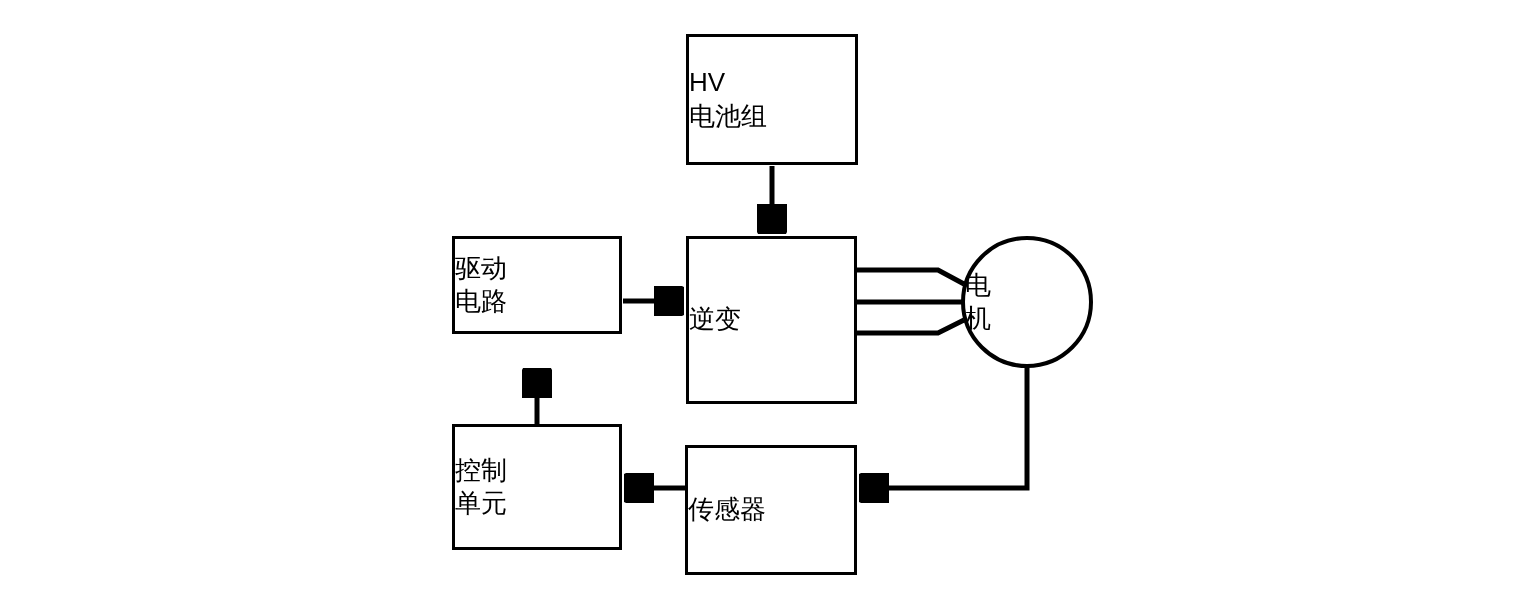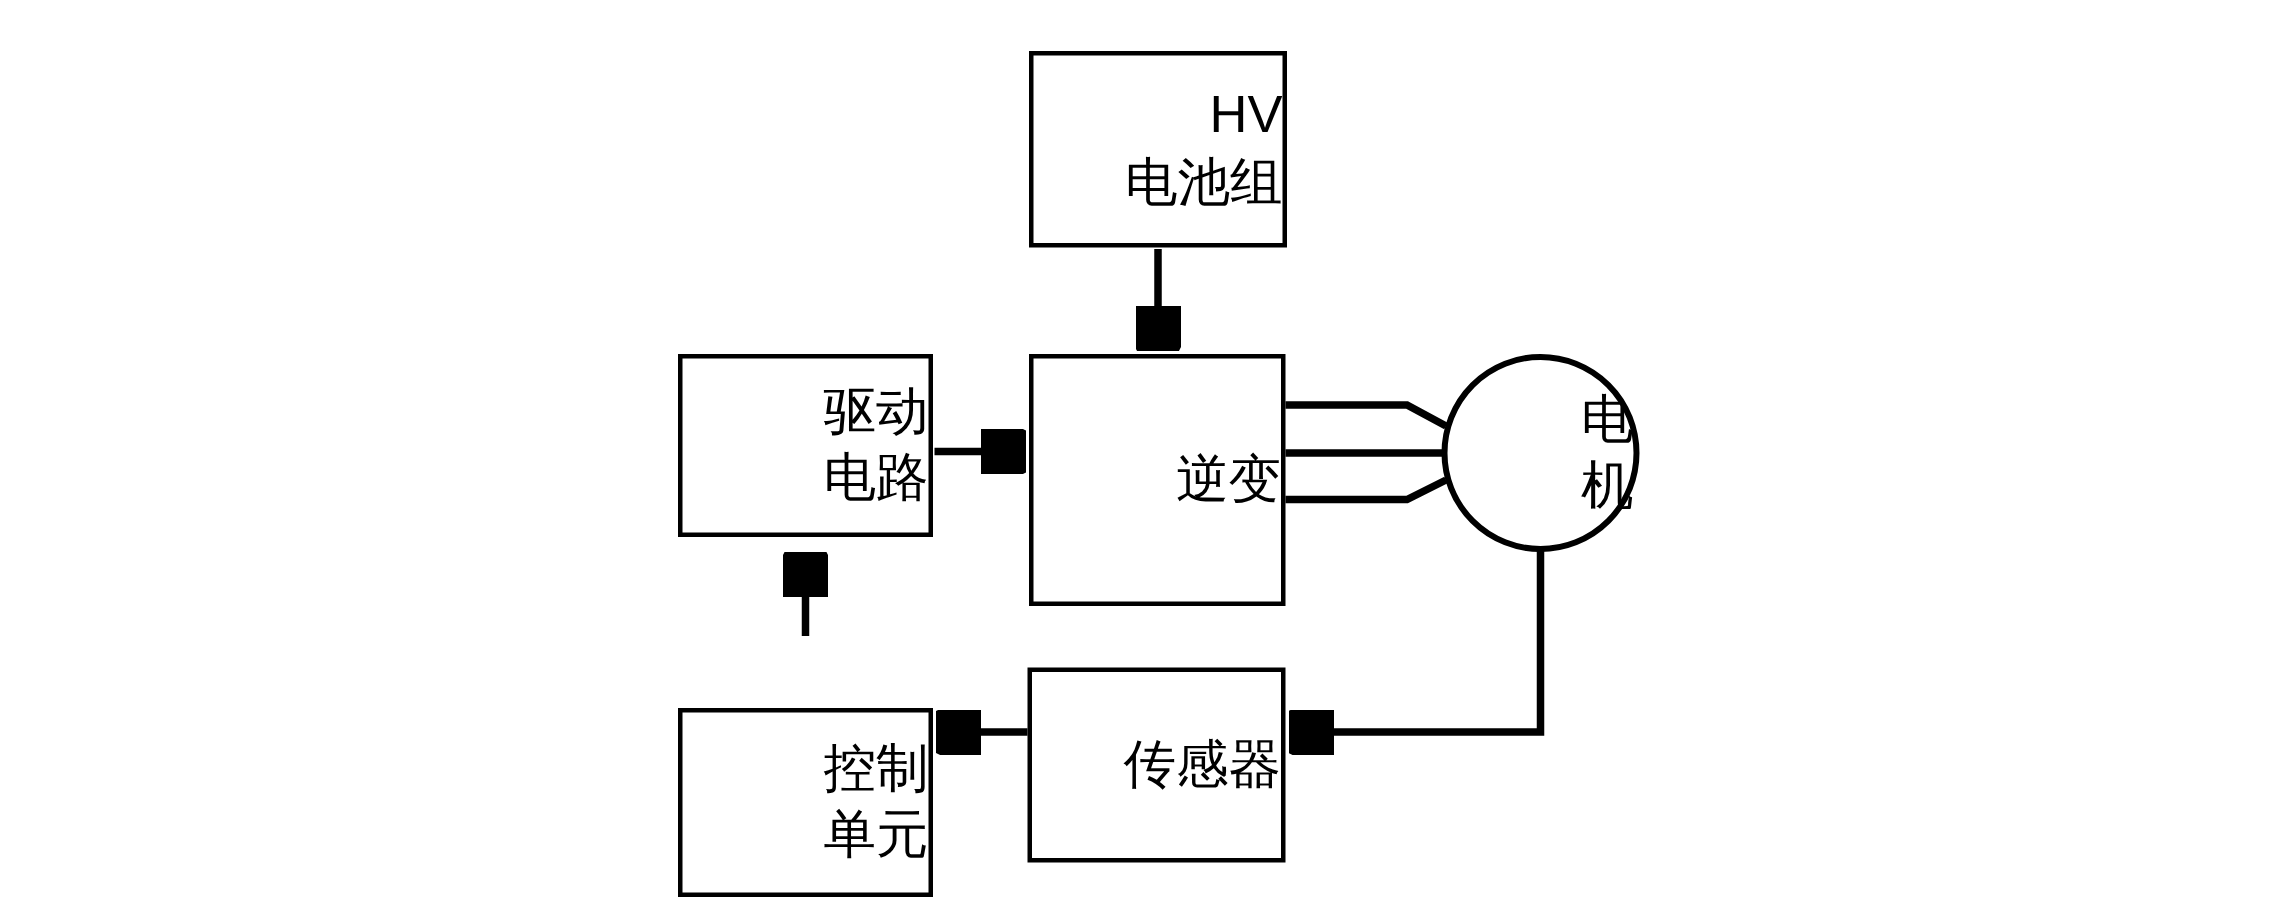--- a/index.html
+++ b/index.html
@@ -16,36 +16,36 @@
     overflow: hidden;
   }
   .node {
     position: absolute;
     box-sizing: border-box;
     border: 3px solid #000000;
     background: #ffffff;
     color: #000000;
     display: flex;
     flex-direction: column;
-    align-items: flex-end;
+    align-items: flex-start;
     justify-content: center;
     text-align: center;
-    font-size: 35px;
+    font-size: 26px;
     line-height: 1.27;
     z-index: 2;
   }
   .node.circle {
     border-radius: 50%;
     border-width: 4px;
   }
   #n-hv-battery   { left: 686px; top: 34px;  width: 172px; height: 131px; }
-  #n-drive        { left: 452px; top: 236px; width: 170px; height: 122px; }
+  #n-drive        { left: 452px; top: 236px; width: 170px; height: 98px; }
   #n-inverter     { left: 686px; top: 236px; width: 171px; height: 168px; }
   #n-motor        { left: 961px; top: 236px; width: 132px; height: 132px; }
-  #n-control      { left: 452px; top: 424px; width: 170px; height: 126px; margin-top: 48px; }
+  #n-control      { left: 452px; top: 424px; width: 170px; height: 126px; }
   #n-sensor       { left: 685px; top: 445px; width: 172px; height: 130px; }
   svg.wires {
     position: absolute;
     left: 0; top: 0;
     width: 1520px;
     height: 600px;
     z-index: 3;
     pointer-events: none;
   }
   svg.wires path, svg.wires line {

